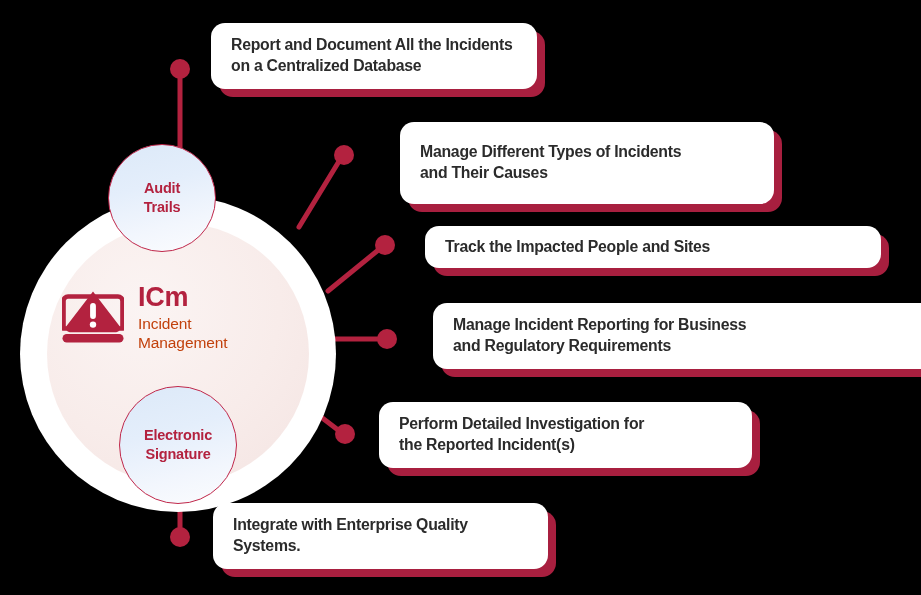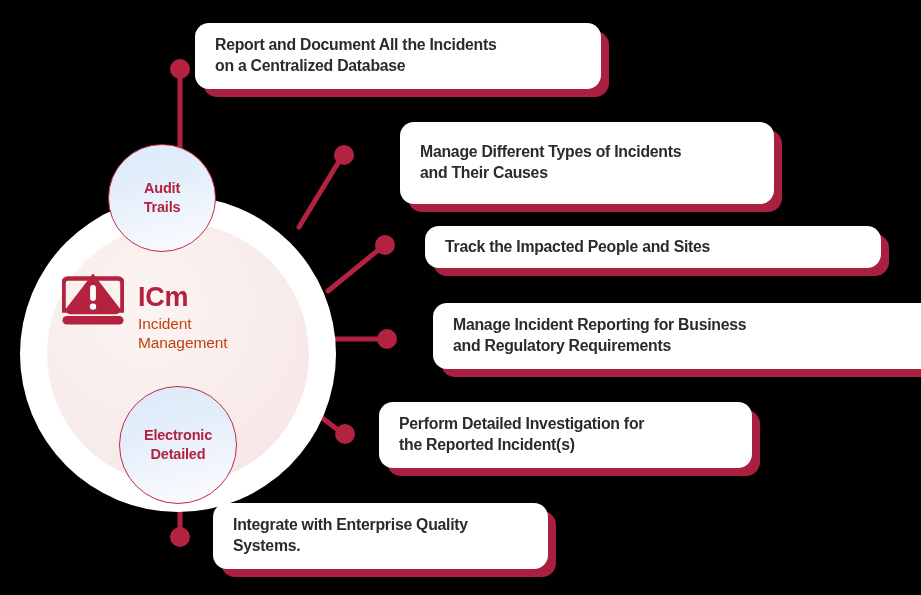--- a/index.html
+++ b/index.html
@@ -49,20 +49,21 @@
     border-radius: 50%;
     background: radial-gradient(circle at 38% 32%, #fbf4f3 0%, #f8ecea 55%, #f4e4e2 100%);
   }
   .hub-content {
     position: absolute;
     left: 62px;
     top: 272px;
     width: 250px;
     height: 92px;
     display: flex;
+    align-items: center;
     gap: 14px;
   }
   .hub-icon {
     flex: 0 0 auto;
     width: 62px;
     height: 56px;
     display: block;
   }
   .hub-text {
     display: flex;
@@ -149,21 +150,21 @@
     color: #2b2b2b;
     font-size: 15.8px;
     font-weight: bold;
     line-height: 1.32;
     letter-spacing: -0.25px;
     white-space: pre-line;
     padding-left: 20px;
     padding-right: 14px;
   }
 
-  #callout-0 { left: 195px; top: 23px;  width: 406px; height: 66px; }
+  #callout-0 { left: 211px; top: 23px;  width: 326px; height: 66px; }
   #callout-1 { left: 380px; top: 122px; width: 374px; height: 82px; margin-left: 20px; }
   #callout-2 { left: 425px; top: 226px; width: 456px; height: 42px; }
   #callout-3 { left: 433px; top: 303px; width: 502px; height: 66px; }
   #callout-4 { left: 379px; top: 402px; width: 373px; height: 66px; padding-left: 8px; }
   #callout-5 { left: 213px; top: 503px; width: 335px; height: 66px; }
 </style>
 </head>
 <body>
 
 <div id="stage">
@@ -209,21 +210,21 @@
     </div>
   </div>
 
   <div class="bubble" id="bubble-audit">
     <span class="bubble-label">Audit
 Trails</span>
   </div>
 
   <div class="bubble" id="bubble-esign">
     <span class="bubble-label">Electronic
-Detailed</span>
+Signature</span>
   </div>
 
   <div class="callout" id="callout-0">
     <div class="shadow"></div>
     <div class="card">
       <span class="card-text">Report and Document All the Incidents
 on a Centralized Database</span>
     </div>
   </div>
 

